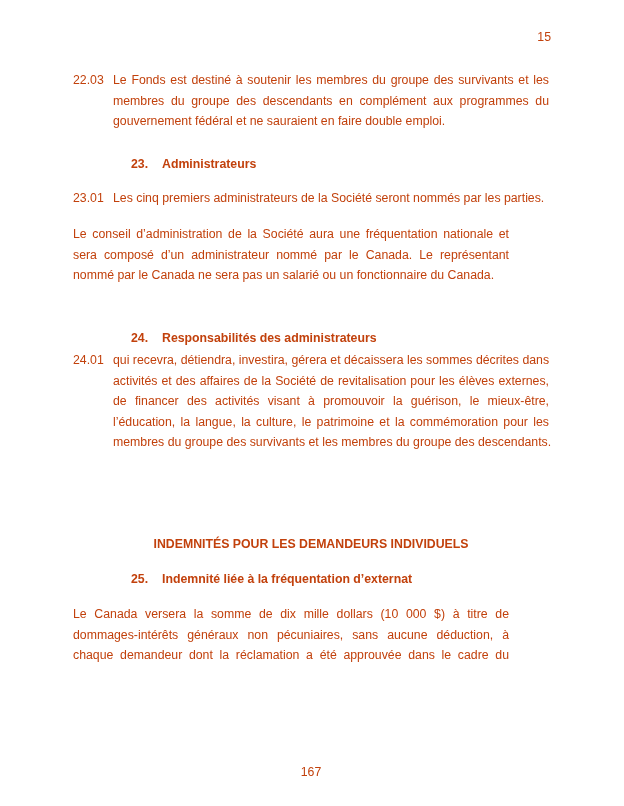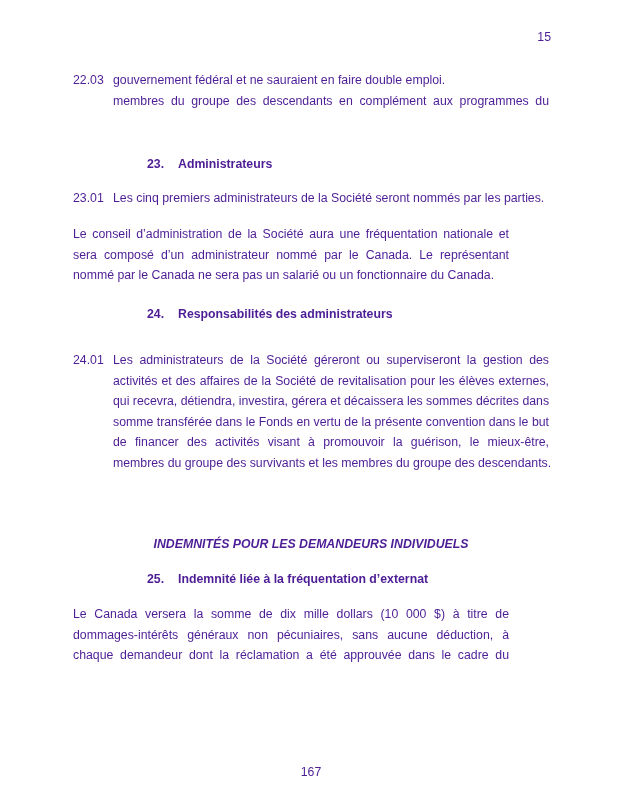--- a/index.html
+++ b/index.html
@@ -8,21 +8,21 @@
     background: #ffffff;
   }
   .page {
     position: relative;
     width: 624px;
     height: 806px;
     background: #ffffff;
     font-family: "Liberation Sans", sans-serif;
     font-size: 12.3px;
     line-height: 20.5px;
-    color: #4c1d95;
+    color: #c2410c;
     overflow: hidden;
     border-radius: 9px;
   }
   .pagenum-top {
     position: absolute;
     top: 27px;
     right: 73px;
     text-align: right;
   }
   .pagenum-bottom {
@@ -51,45 +51,45 @@
   .line {
     text-align: justify;
     text-align-last: justify;
     white-space: nowrap;
   }
   .line.last {
     text-align-last: left;
   }
   .heading {
     display: flex;
-    margin-left: 74px;
+    margin-left: 58px;
     font-weight: bold;
   }
   .heading .hnum {
     width: 31px;
     flex: 0 0 31px;
   }
   .center-heading {
     font-weight: bold;
     text-align: center;
-    font-style: italic;
   }
 </style>
 </head>
 <body>
 
 <div class="page">
 
   <div class="pagenum-top">15</div>
 
   <div class="block numbered-para" style="top:70px">
     <div class="num">22.03</div>
     <div class="body">
+        <div class="line">Le Fonds est destiné à soutenir les membres du groupe des survivants et les</div>
+        <div class="line">membres du groupe des descendants en complément aux programmes du</div>
         <div class="line last">gouvernement fédéral et ne sauraient en faire double emploi.</div>
-        <div class="line">membres du groupe des descendants en complément aux programmes du</div>
       </div>
   </div>
 
   <div class="block heading" style="top:154px">
     <div class="hnum">23.</div>
     <div class="htitle">Administrateurs</div>
   </div>
 
   <div class="block numbered-para" style="top:188px">
     <div class="num">23.01</div>
@@ -99,33 +99,32 @@
   </div>
 
   <div class="block numbered-para" style="top:224px">
     <div class="body">
         <div class="line">Le conseil d’administration de la Société aura une fréquentation nationale et</div>
         <div class="line">sera composé d’un administrateur nommé par le Canada. Le représentant</div>
         <div class="line last">nommé par le Canada ne sera pas un salarié ou un fonctionnaire du Canada.</div>
       </div>
   </div>
 
-  <div class="block heading" style="top:304px">
+  <div class="block heading" style="top:328px">
     <div class="hnum">24.</div>
     <div class="htitle">Responsabilités des administrateurs</div>
   </div>
 
   <div class="block numbered-para" style="top:350px">
     <div class="num">24.01</div>
     <div class="body">
-        <div class="line">Les administrateurs de la Société géreront ou superviseront la gestion des</div>
+        <div class="line">qui recevra, détiendra, investira, gérera et décaissera les sommes décrites dans</div>
         <div class="line">activités et des affaires de la Société de revitalisation pour les élèves externes,</div>
-        <div class="line">qui recevra, détiendra, investira, gérera et décaissera les sommes décrites dans</div>
-        <div class="line">somme transférée dans le Fonds en vertu de la présente convention dans le but</div>
         <div class="line">de financer des activités visant à promouvoir la guérison, le mieux-être,</div>
+        <div class="line">l’éducation, la langue, la culture, le patrimoine et la commémoration pour les</div>
         <div class="line last">membres du groupe des survivants et les membres du groupe des descendants.</div>
       </div>
   </div>
 
   <div class="block center-heading" style="top:534px">INDEMNITÉS POUR LES DEMANDEURS INDIVIDUELS</div>
 
   <div class="block heading" style="top:569px">
     <div class="hnum">25.</div>
     <div class="htitle">Indemnité liée à la fréquentation d’externat</div>
   </div>

